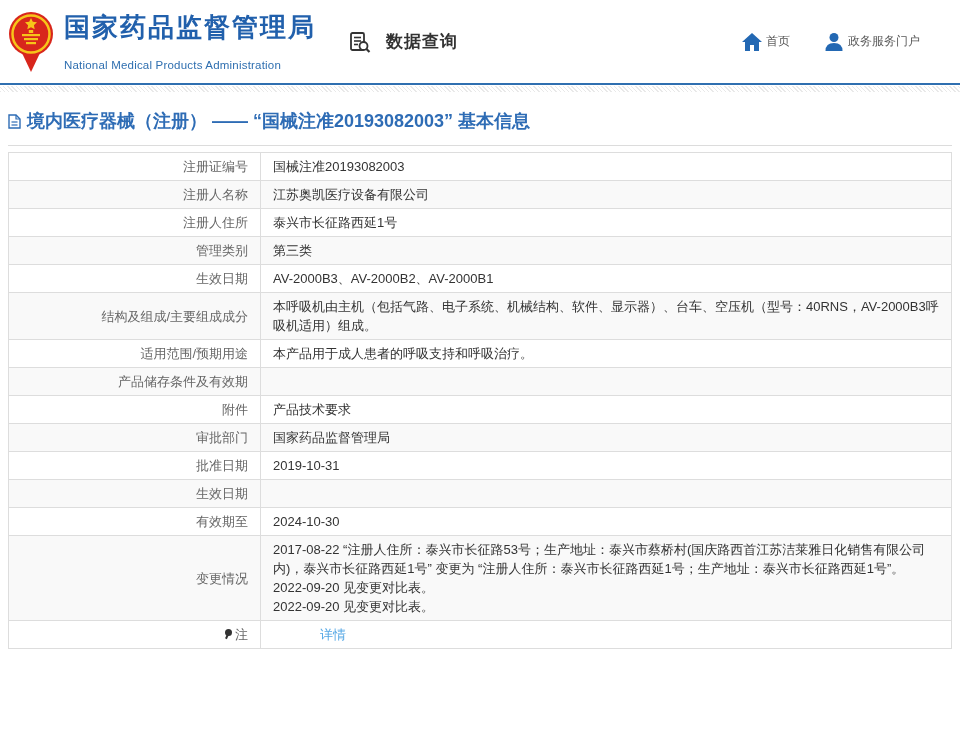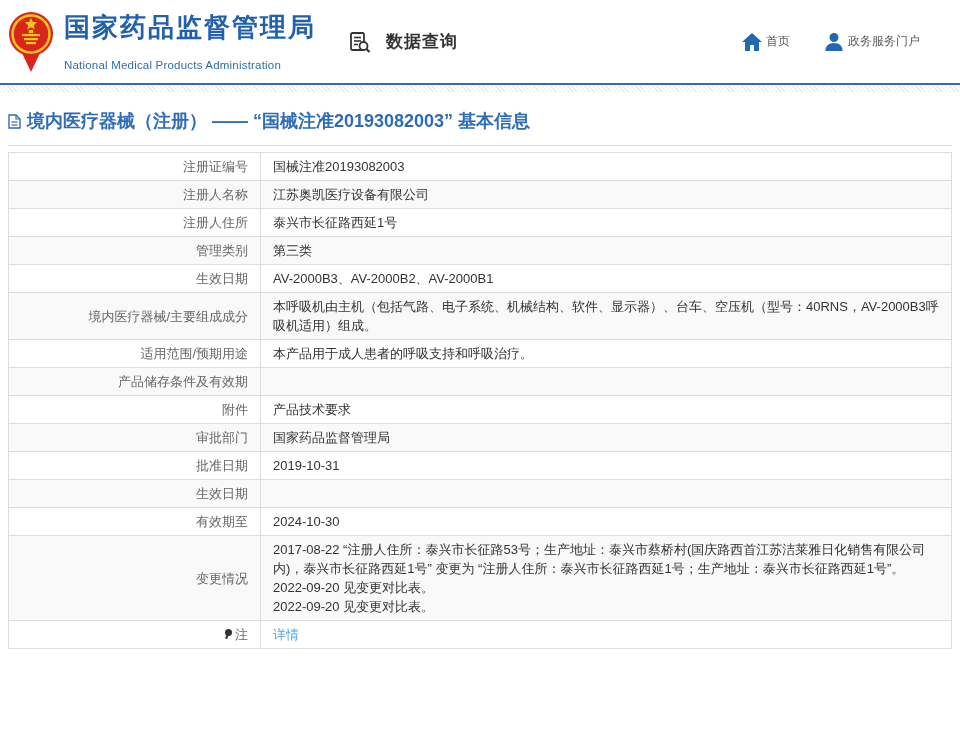--- a/index.html
+++ b/index.html
@@ -108,20 +108,21 @@
   .info-table td {
     text-align: left;
     color: #333333;
     white-space: pre-line;
     word-break: break-all;
   }
   .info-table tr:nth-child(even) { background: #f9f9f9; }
   .info-table a.details-link {
     color: #54a7e5;
     text-decoration: none;
+    margin-left: 47px;
   }
 
   
   .pin-icon {
     display: inline-block;
     width: 8px;
     height: 11px;
     position: relative;
     margin-right: 2px;
     vertical-align: -1px;
@@ -221,21 +222,21 @@
         </tr>
         <tr>
           <th><span>管理类别</span></th>
           <td>第三类</td>
         </tr>
         <tr>
           <th><span>生效日期</span></th>
           <td>AV-2000B3、AV-2000B2、AV-2000B1</td>
         </tr>
         <tr>
-          <th><span>境内医疗器械/主要组成成分</span></th>
+          <th><span>结构及组成/主要组成成分</span></th>
           <td>本呼吸机由主机（包括气路、电子系统、机械结构、软件、显示器）、台车、空压机（型号：40RNS，AV-2000B3呼吸机适用）组成。</td>
         </tr>
         <tr>
           <th><span>适用范围/预期用途</span></th>
           <td>本产品用于成人患者的呼吸支持和呼吸治疗。</td>
         </tr>
         <tr>
           <th><span>产品储存条件及有效期</span></th>
           <td></td>
         </tr>

